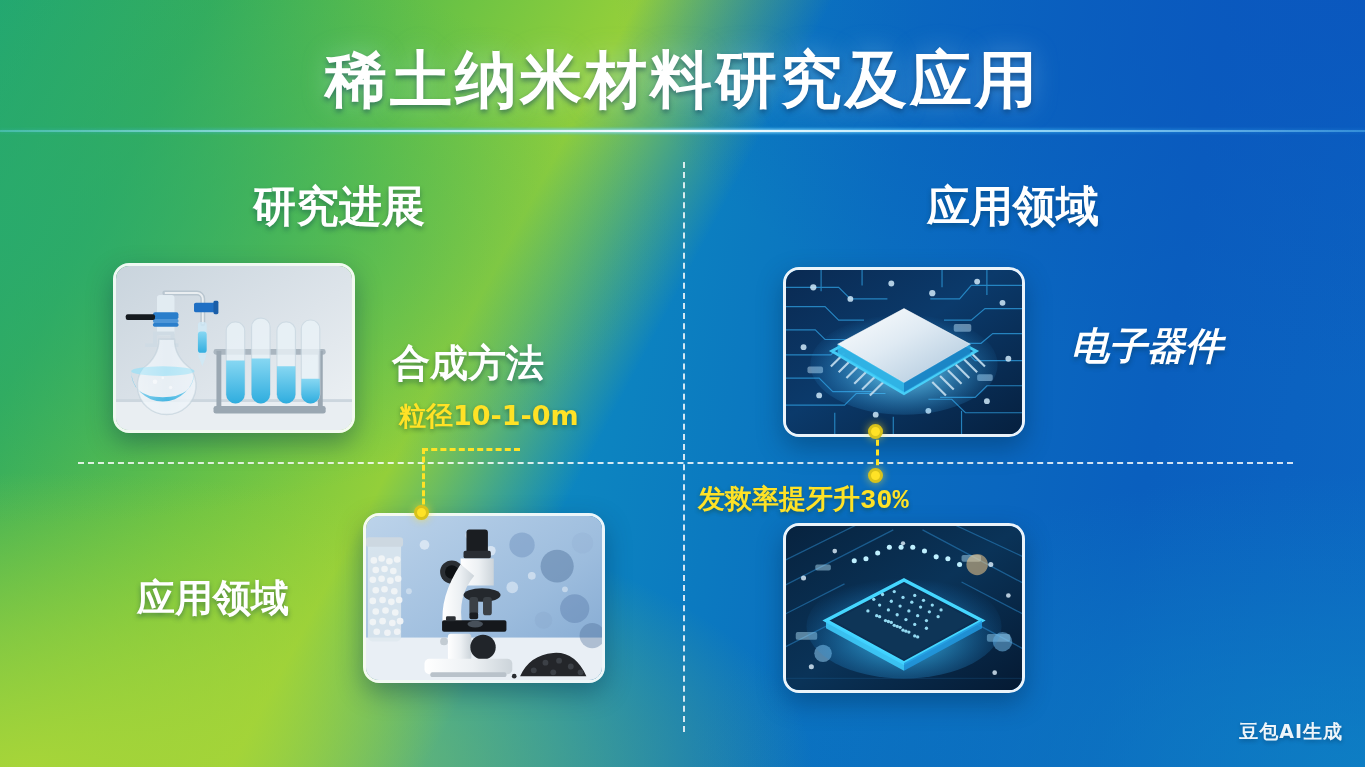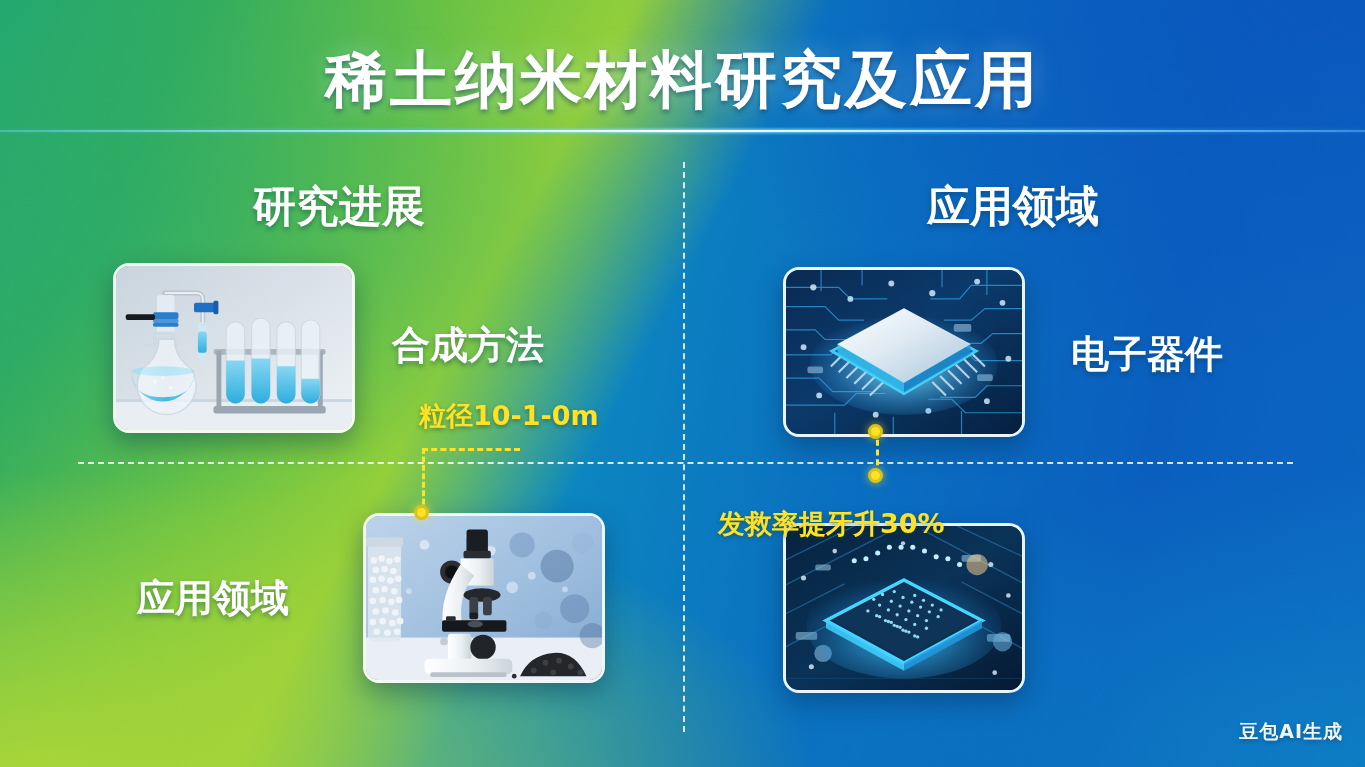--- a/index.html
+++ b/index.html
@@ -94,34 +94,33 @@
   .card-chip1 { left:783px; top:267px;  width:242px; height:170px; }
   .card-chip2 { left:783px; top:523px;  width:242px; height:170px; }
   .card svg{ display:block; width:100%; height:100%; }
 
   
   .item-label{
     position:absolute; font-size:38px; font-weight:bold; color:#fff;
     text-shadow:0 3px 5px rgba(0,50,70,.42);
     white-space:nowrap;
   }
-  .lbl-synth { top:320px; left:392px; }
+  .lbl-synth { top:338px; left:392px; }
   .lbl-perf  { top:573px; left:137px; }
-  .lbl-elec  { top:329px; left:1071px; }
+  .lbl-elec  { top:321px; left:1071px;font-style:italic; }
   .lbl-bio   { top:573px; left:1071px; }
 
   
   .ann{
     position:absolute; font-size:27px; font-weight:bold; color:#ffe226;
     text-shadow:0 2px 4px rgba(20,60,30,.45);
     white-space:nowrap;
-    margin-left:20px;
   }
   .ann-size { top:398px; left:399px; }
-  .ann-eff  { top:506px; left:698px; }
+  .ann-eff  { top:481px; left:698px;font-family:Liberation Mono, monospace; }
 
   
   .conn-l-h{
     position:absolute; left:422px; top:448px; width:98px; height:0;
     border-top:3px dashed #ffe226;
   }
   .conn-l-v{
     position:absolute; left:422px; top:448px; width:0; height:65px;
     border-left:3px dashed #ffe226;
   }

